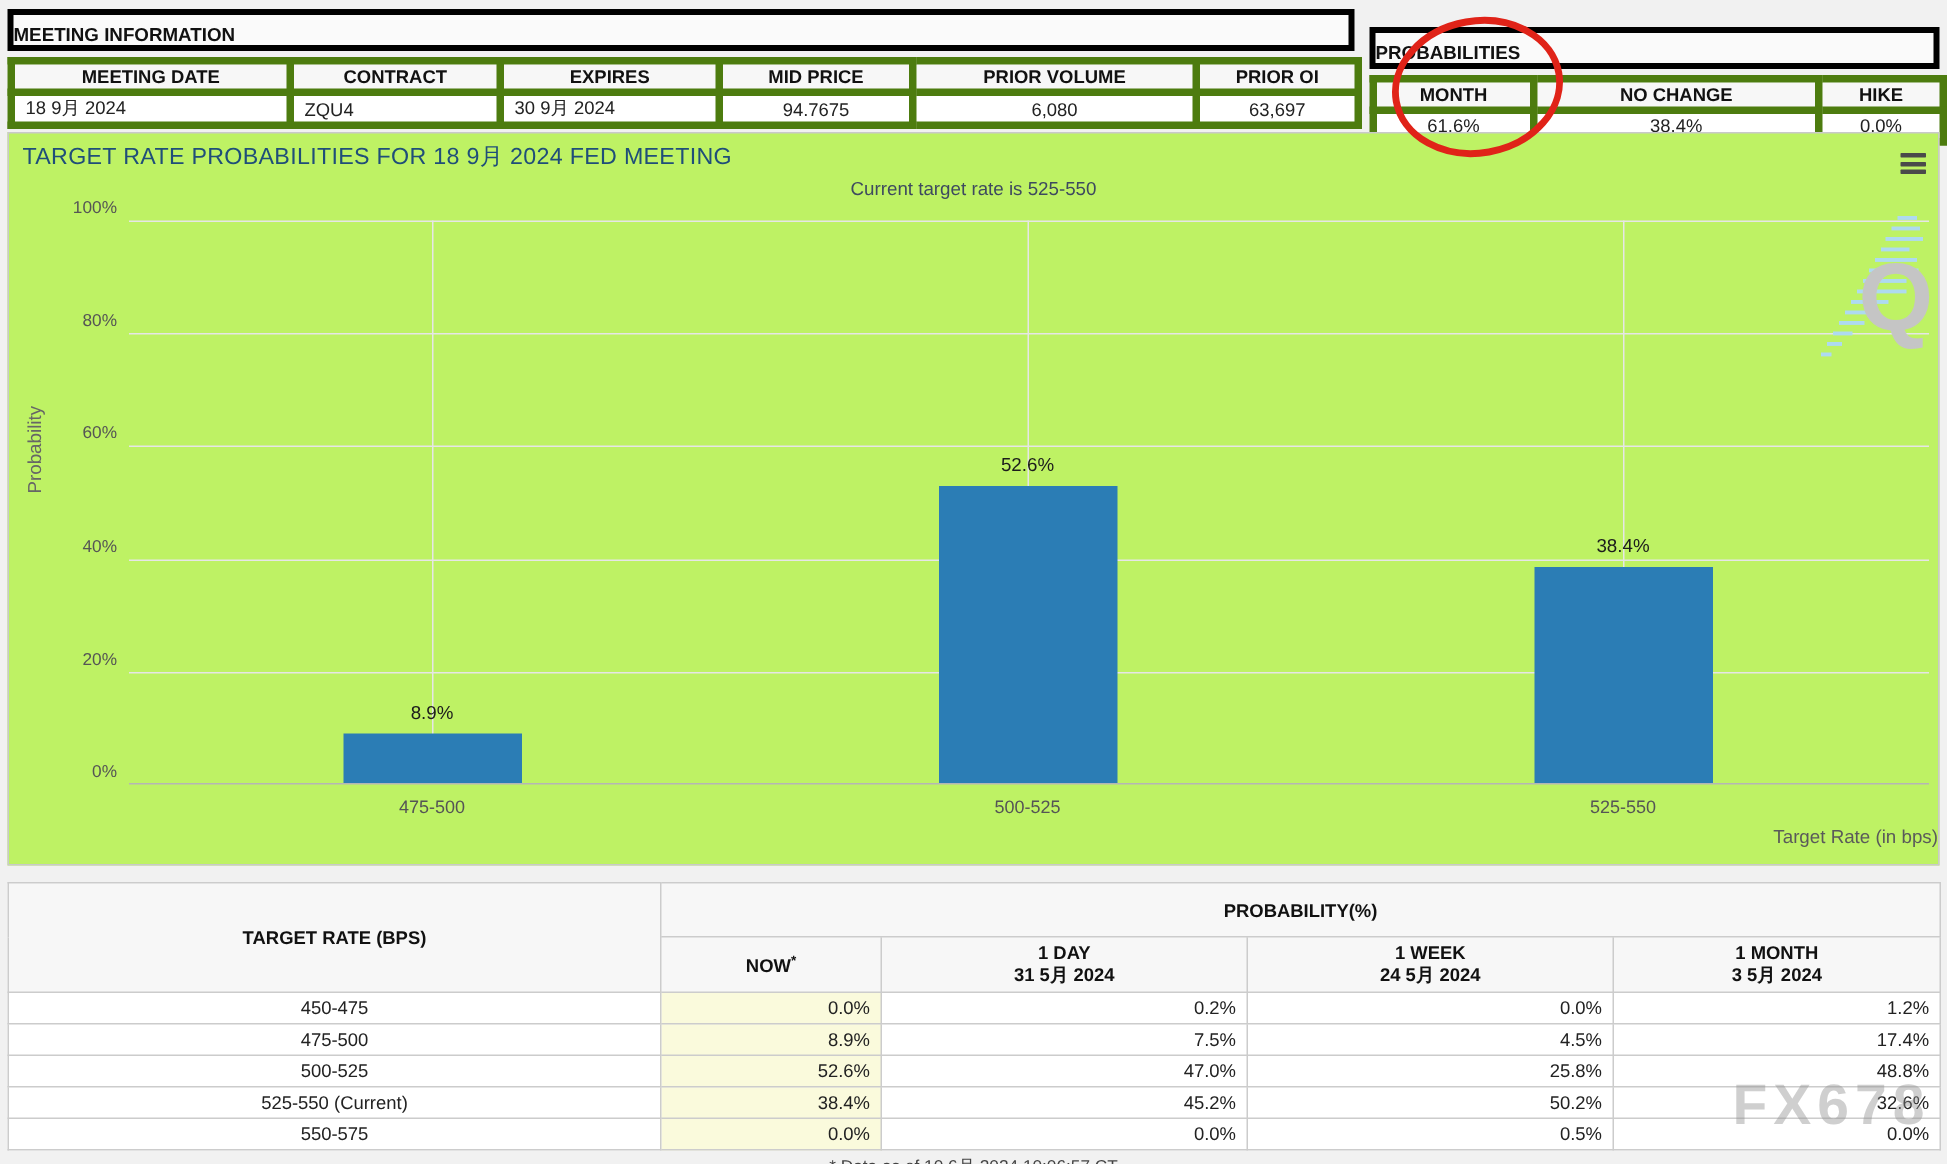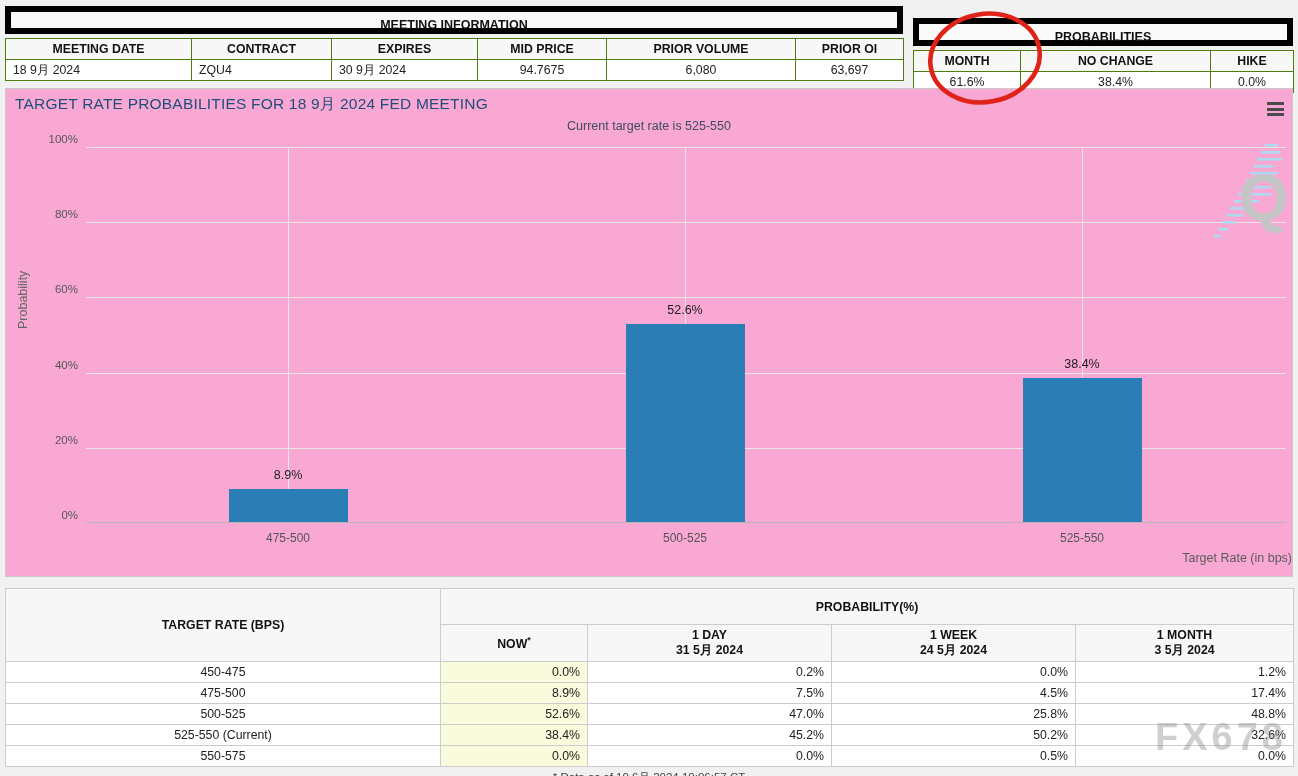--- a/index.html
+++ b/index.html
@@ -1,31 +1,31 @@
 <!DOCTYPE html>
 <html><head>
 <meta charset="utf-8">
 <style>
   * { box-sizing: border-box; }
   html,body { margin:0; padding:0; }
   body {
     width:1298px; height:776px; position:relative; overflow:hidden;
     background:#f1f1f1; font-family:"Liberation Sans", sans-serif; color:#222;
   }
-  .panel { position:absolute; background:#f9a8d4; border:1px solid #c9c9c9; }
+  .panel { position:absolute; background:#bef264; border:1px solid #c9c9c9; }
 
   
   .tophold { position:absolute; }
   .info-title {
-    border:6px solid #000000; background:#fafafa; font-weight:bold; font-size:12.5px;
-    text-align:center; height:28px; line-height:27px; color:#111;
+    border:4px solid #000000; background:#fafafa; font-weight:bold; font-size:12.5px;
+    text-align:left; height:28px; line-height:27px; color:#111;
   }
   table.grid { border-collapse:collapse; table-layout:fixed; background:#fff; margin-top:4px; width:100%; }
   table.grid th, table.grid td {
-    border:1px solid #4d7c0f; font-size:12.3px; height:21px; padding:0 7px; overflow:hidden; white-space:nowrap;
+    border:5px solid #4d7c0f; font-size:12.3px; height:21px; padding:0 7px; overflow:hidden; white-space:nowrap;
   }
   table.grid th { background:#f7f7f7; font-weight:bold; text-align:center; color:#111; }
   table.grid td { text-align:left; }
   table.grid td.num { text-align:center; }
 
   
   #chart-panel { left:5px; top:88px; width:1288px; height:489px; }
   .chart-title { position:absolute; left:9px; top:5px; font-size:15.5px; color:#1f4e79; letter-spacing:0.2px; }
   .chart-subtitle { position:absolute; left:0; top:30px; width:100%; text-align:center; font-size:12.5px; color:#3e4a5f; }
   .menu-icon { position:absolute; right:8px; top:13px; width:17px; cursor:pointer; }

